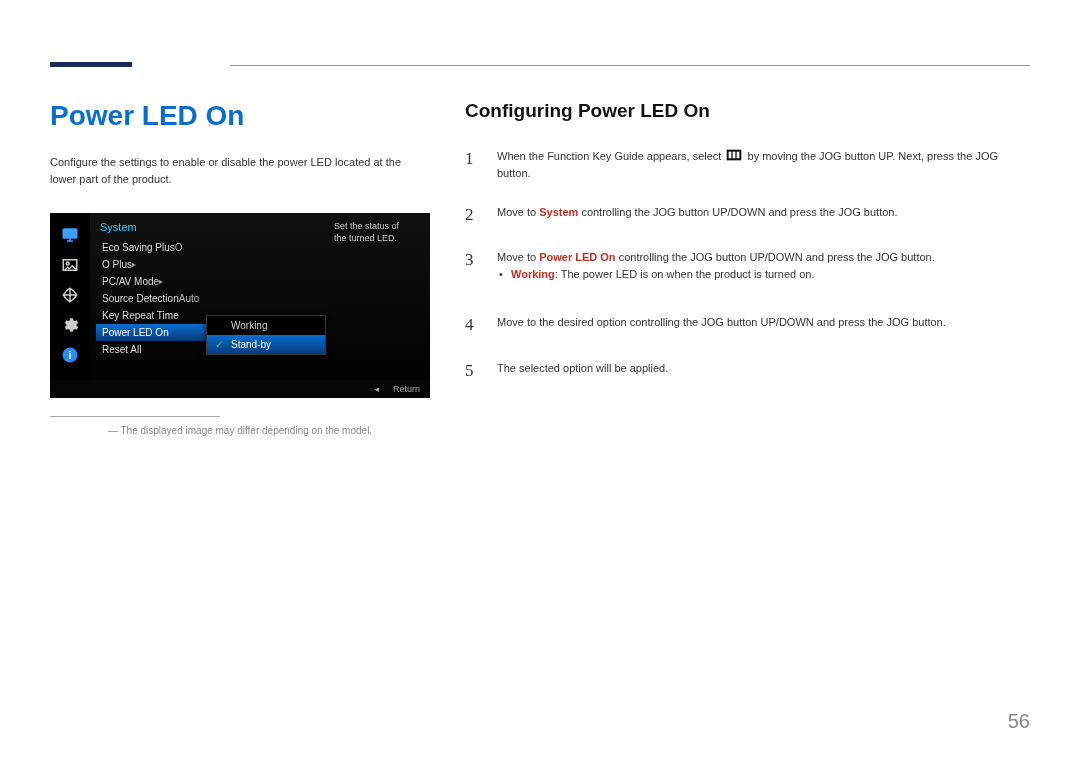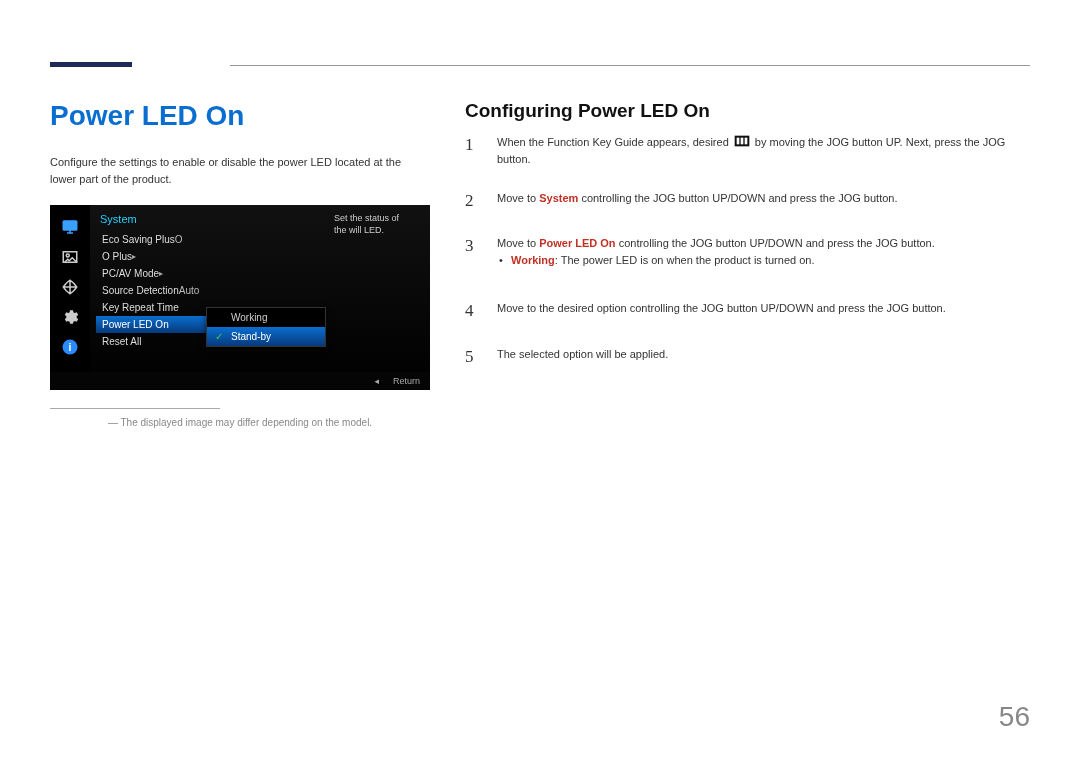--- a/index.html
+++ b/index.html
@@ -40,27 +40,27 @@
   h1.section-title {
     color: #0a6ed1;
     font-size: 28px;
     font-weight: bold;
     margin-bottom: 22px;
   }
   .intro {
     font-size: 11px;
     line-height: 1.5;
     color: #333;
-    margin-bottom: 18px;
+    margin-bottom: 26px;
   }
   h2.subheading {
     color: #111;
     font-size: 19px;
     font-weight: bold;
-    margin-bottom: 10px;
+    margin-bottom: 24px;
   }
 
   
   .osd {
     width: 380px;
     height: 185px;
     background: linear-gradient(180deg,#111 0%,#000 100%);
     display: flex;
     font-size: 10px;
     color: #fff;
@@ -131,21 +131,21 @@
   .bold-red { color: #c03124; font-weight: bold; }
   .menu-icon-inline {
     display:inline-block; vertical-align:middle; margin:0 2px;
   }
   .menu-icon-inline svg { width:16px; height:12px; }
   ul.bullets { list-style:none; margin-top:0; }
   ul.bullets li { position:relative; padding-left:14px; margin-bottom:10px; font-size:11px;}
   ul.bullets li::before { content:"•"; position:absolute; left:2px; top:0; color:#333;}
   .page-num {
     position:absolute; right:50px; bottom:30px;
-    font-size:28px; color:#888; font-weight:300;
+    font-size:20px; color:#888; font-weight:300;
   }
 </style>
 </head>
 <body>
 
 <div class="top-accent"></div>
 <div class="top-rule"></div>
 
 <div class="content">
 
@@ -212,21 +212,21 @@
               <div class="osd-row selected">
                 <span>Power LED On</span>
                 <span class="val"></span>
               </div>
               <div class="osd-row">
                 <span>Reset All</span>
                 <span class="val"></span>
               </div>
             </div>
         </div>
-        <div class="osd-help">Set the status of the will LED.</div>
+        <div class="osd-help">Set the status of the turned LED.</div>
       </div>
       <div class="osd-submenu" id="osd-submenu">
           <div class="osd-sub-row">
             <span class="osd-check"></span>
             <span>Working</span>
           </div>
           <div class="osd-sub-row sel">
             <span class="osd-check">✓</span>
             <span>Stand-by</span>
           </div>
@@ -239,21 +239,21 @@
 
     <div class="small-rule"></div>
     <p class="footnote">The displayed image may differ depending on the model.</p>
   </div>
 
   <div class="col-right">
     <h2 class="subheading">Configuring Power LED On</h2>
     <ol class="steps" id="steps-list">
         <li>
           <span class="num">1</span>
-          <div class="body"><span>When the Function Key Guide appears, desired </span><span class="menu-icon-inline"><svg viewBox="0 0 24 18">
+          <div class="body"><span>When the Function Key Guide appears, select </span><span class="menu-icon-inline"><svg viewBox="0 0 24 18">
                 <rect x="1" y="1" width="22" height="16" fill="#111"></rect>
                 <rect x="4" y="4" width="4" height="10" fill="#fff"></rect>
                 <rect x="10" y="4" width="4" height="10" fill="#fff"></rect>
                 <rect x="16" y="4" width="4" height="10" fill="#fff"></rect>
               </svg></span><span> by moving the JOG button UP. Next, press the JOG button.</span></div>
         </li>
         <li>
           <span class="num">2</span>
           <div class="body"><span>Move to </span><span class="bold-red">System</span><span> controlling the JOG button UP/DOWN and press the JOG button.</span></div>
         </li>

